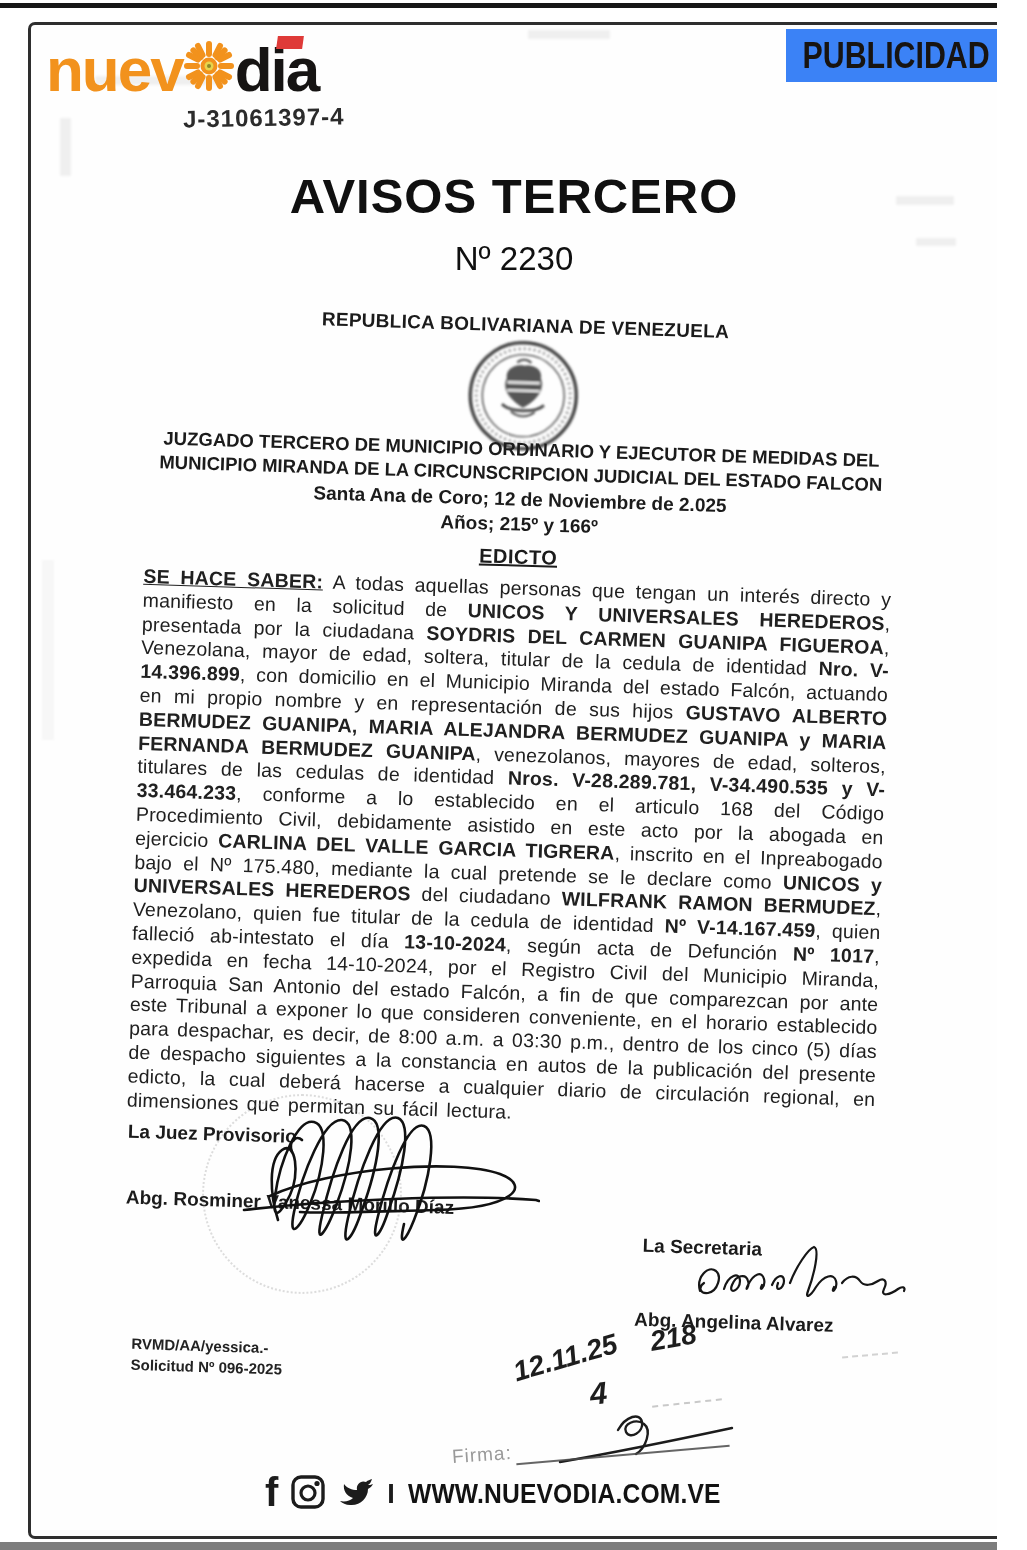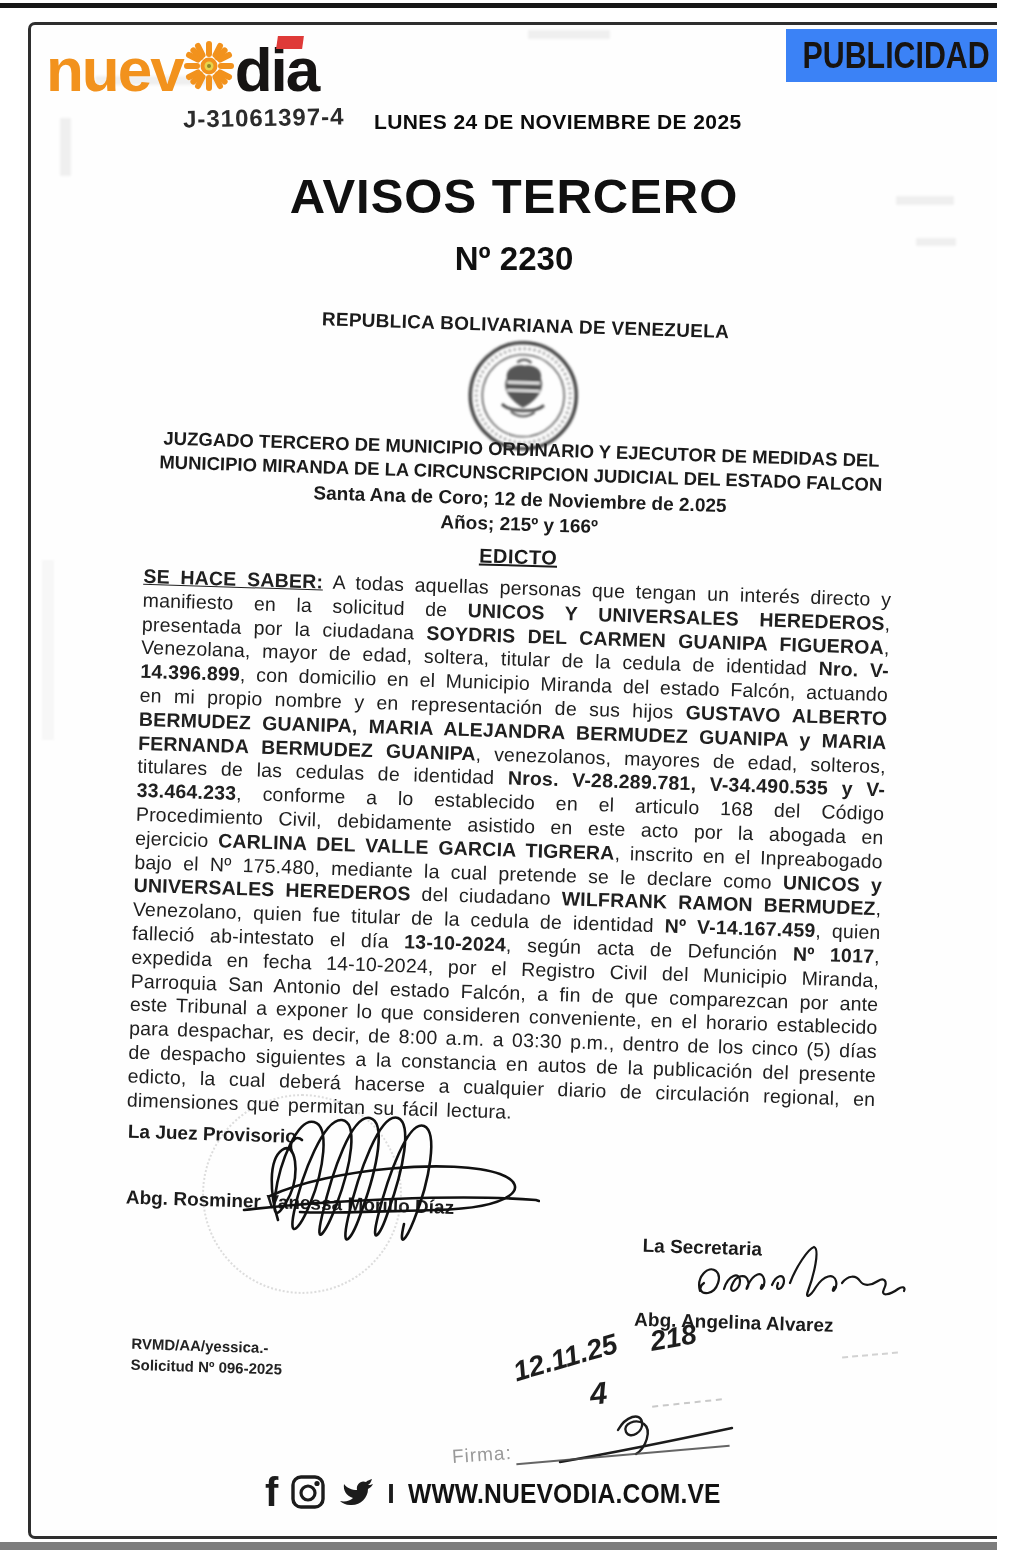--- a/index.html
+++ b/index.html
@@ -21,21 +21,21 @@
   .logo-black{color:#161413;position:relative;}
   .logo-sun{display:inline-block;width:56px;height:56px;vertical-align:-6px;margin:0 -2px;}
   .logo-red-accent{position:absolute;left:42px;top:-2px;width:26px;height:13px;background:#DF3A38;transform:skewX(-8deg);}
   .logo-taxid{left:183px;top:104px;font-size:24px;font-weight:600;color:#2b2b2b;letter-spacing:1px;transform:rotate(-1deg);}
   .date-line{left:374px;top:110px;font-size:21px;font-weight:bold;letter-spacing:.4px;color:#0c0c0c;}
   .publicidad-badge{left:786px;top:29px;width:220px;height:53px;background:#3b82f6;display:flex;align-items:center;justify-content:center;}
   .publicidad-badge span{font-size:37px;font-weight:800;color:#181411;transform:scaleX(.82);letter-spacing:0px;white-space:nowrap;}
 
   
   .avisos-title{left:28px;top:168px;width:972px;text-align:center;font-size:49px;font-weight:800;letter-spacing:1px;color:#101010;}
-  .notice-number{left:28px;top:240px;width:972px;text-align:center;font-size:33px;font-weight:700;color:#101010;}
+  .notice-number{left:28px;top:240px;width:972px;text-align:center;font-size:33px;font-weight:400;color:#101010;}
 
   
   .doc{left:152px;top:303px;width:748px;height:1110px;transform:rotate(1.8deg);transform-origin:0 0;}
   .doc .c{position:absolute;left:0;width:748px;text-align:center;}
   .republic-line{top:0;font-size:19px;font-weight:bold;letter-spacing:.3px;}
   .seal-box{left:317px;top:24px;width:114px;height:114px;position:absolute;}
   .h1line{top:124px;font-size:18.5px;font-weight:bold;}
   .h2line{top:148px;font-size:18.5px;font-weight:bold;}
   .pdline{top:174px;font-size:19px;font-weight:bold;}
   .yrline{top:199px;font-size:19px;font-weight:bold;}
@@ -110,21 +110,20 @@
             <line x1="39" y1="21.5" x2="48" y2="17"></line>
           <line x1="17" y1="48" x2="21.5" y2="39"></line>
             <line x1="34.5" y1="17" x2="39" y2="8"></line>
         </g>
         <circle cx="28" cy="28" r="8.5" fill="#F2921D"></circle>
         <circle cx="28" cy="28" r="4.5" fill="#E8D44C"></circle>
         <circle cx="28" cy="28" r="2" fill="#8a8a2a"></circle>
       </svg></span><span class="logo-text logo-black"><span>dia</span><span class="logo-red-accent"></span></span>
   </div>
   <div class="abs logo-taxid">J-31061397-4</div>
-  <div class="abs date-line">LUNES 24 DE NOVIEMBRE DE 2025</div>
   <div class="abs publicidad-badge">
     <span>PUBLICIDAD</span>
   </div>
 
   <div class="abs avisos-title">AVISOS TERCERO</div>
   <div class="abs notice-number">Nº 2230</div>
 
   <div class="abs doc">
     <div class="c republic-line">REPUBLICA BOLIVARIANA DE VENEZUELA</div>
 

